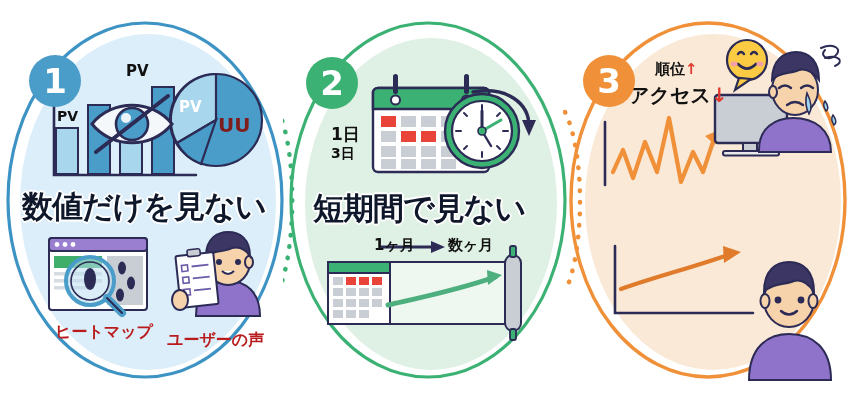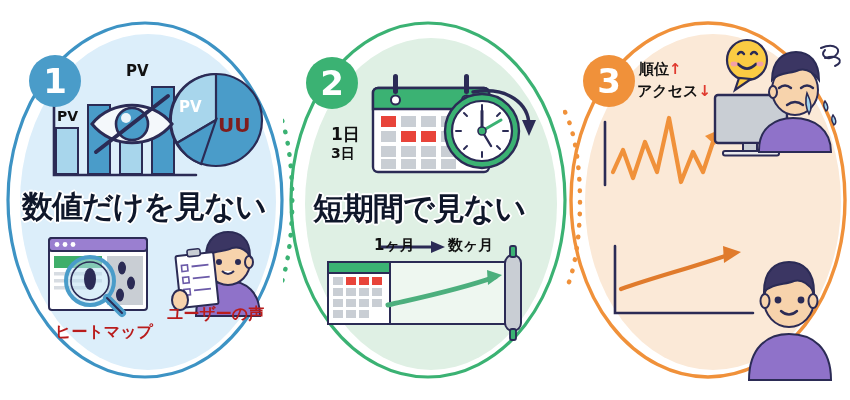--- a/index.html
+++ b/index.html
@@ -105,21 +105,21 @@
       </g>
     </svg>
 
     <div class="badge" id="badge1">1</div>
     <div class="minilbl" style="left:57px;top:108px;font-size:14px;">PV</div>
     <div class="minilbl" style="left:126px;top:62px;font-size:15px;">PV</div>
     <div class="minilbl" style="left:179px;top:98px;font-size:15px;color:#fff;">PV</div>
     <div class="minilbl" style="left:218px;top:113px;font-size:20px;color:#7f1d1d;">UU</div>
     <div class="title" id="title1">数値だけを見ない</div>
     <div class="cap" style="left:55px;top:322px;">ヒートマップ</div>
-    <div class="cap" style="left:167px;top:304px;">ユーザーの声</div>
+    <div class="cap" style="left:167px;top:330px;">ユーザーの声</div>
   </div>
 
   <div class="panel" id="panel2">
     <svg class="svgl" width="290" height="400">
       <ellipse cx="148" cy="204" rx="126" ry="166" fill="#dff0e4"></ellipse>
       <ellipse cx="145" cy="200" rx="137" ry="177" fill="none" stroke="#3bb273" stroke-width="3.2"></ellipse>
 
       <g>
         <path d="M-5 110 C14 150 14 250 -5 292" fill="none" stroke="#3bb273" stroke-width="4.5" stroke-linecap="round" stroke-dasharray="0.5 11"></path>
       </g>
@@ -283,22 +283,22 @@
         <ellipse cx="250" cy="301" rx="4.5" ry="7" fill="#f7d3ac" stroke="#2b2b55" stroke-width="2"></ellipse>
         <path d="M201 292 C201 270 213 262 226 262 C241 262 251 272 251 292 C245 283 239 279 231 281 C222 285 209 283 201 292 Z" fill="#3b3663" stroke="#2b2b55" stroke-width="2"></path>
         <circle cx="215" cy="300" r="3.4" fill="#2b2b55"></circle>
         <circle cx="238" cy="300" r="3.4" fill="#2b2b55"></circle>
         <path d="M218 311 Q226 318 234 311" fill="none" stroke="#2b2b55" stroke-width="2.4" stroke-linecap="round"></path>
       </g>
     </svg>
 
     <div class="badge" id="badge3" style="left:20px;top:55px;">3</div>
 
-    <div class="minilbl" style="left:76px;top:60px;font-size:15px;text-align:center;">
+    <div class="minilbl" style="left:92px;top:60px;font-size:15px;text-align:center;">
       <span>順位</span><span style="color:#e03a2f;">↑</span>
     </div>
-    <div class="minilbl" style="left:74px;top:82px;font-size:15px;">
+    <div class="minilbl" style="left:66px;top:82px;font-size:20px;">
       <span>アクセス</span><span style="color:#e03a2f;">↓</span>
     </div>
 
   </div>
 
 </div>
 
 </body></html>

